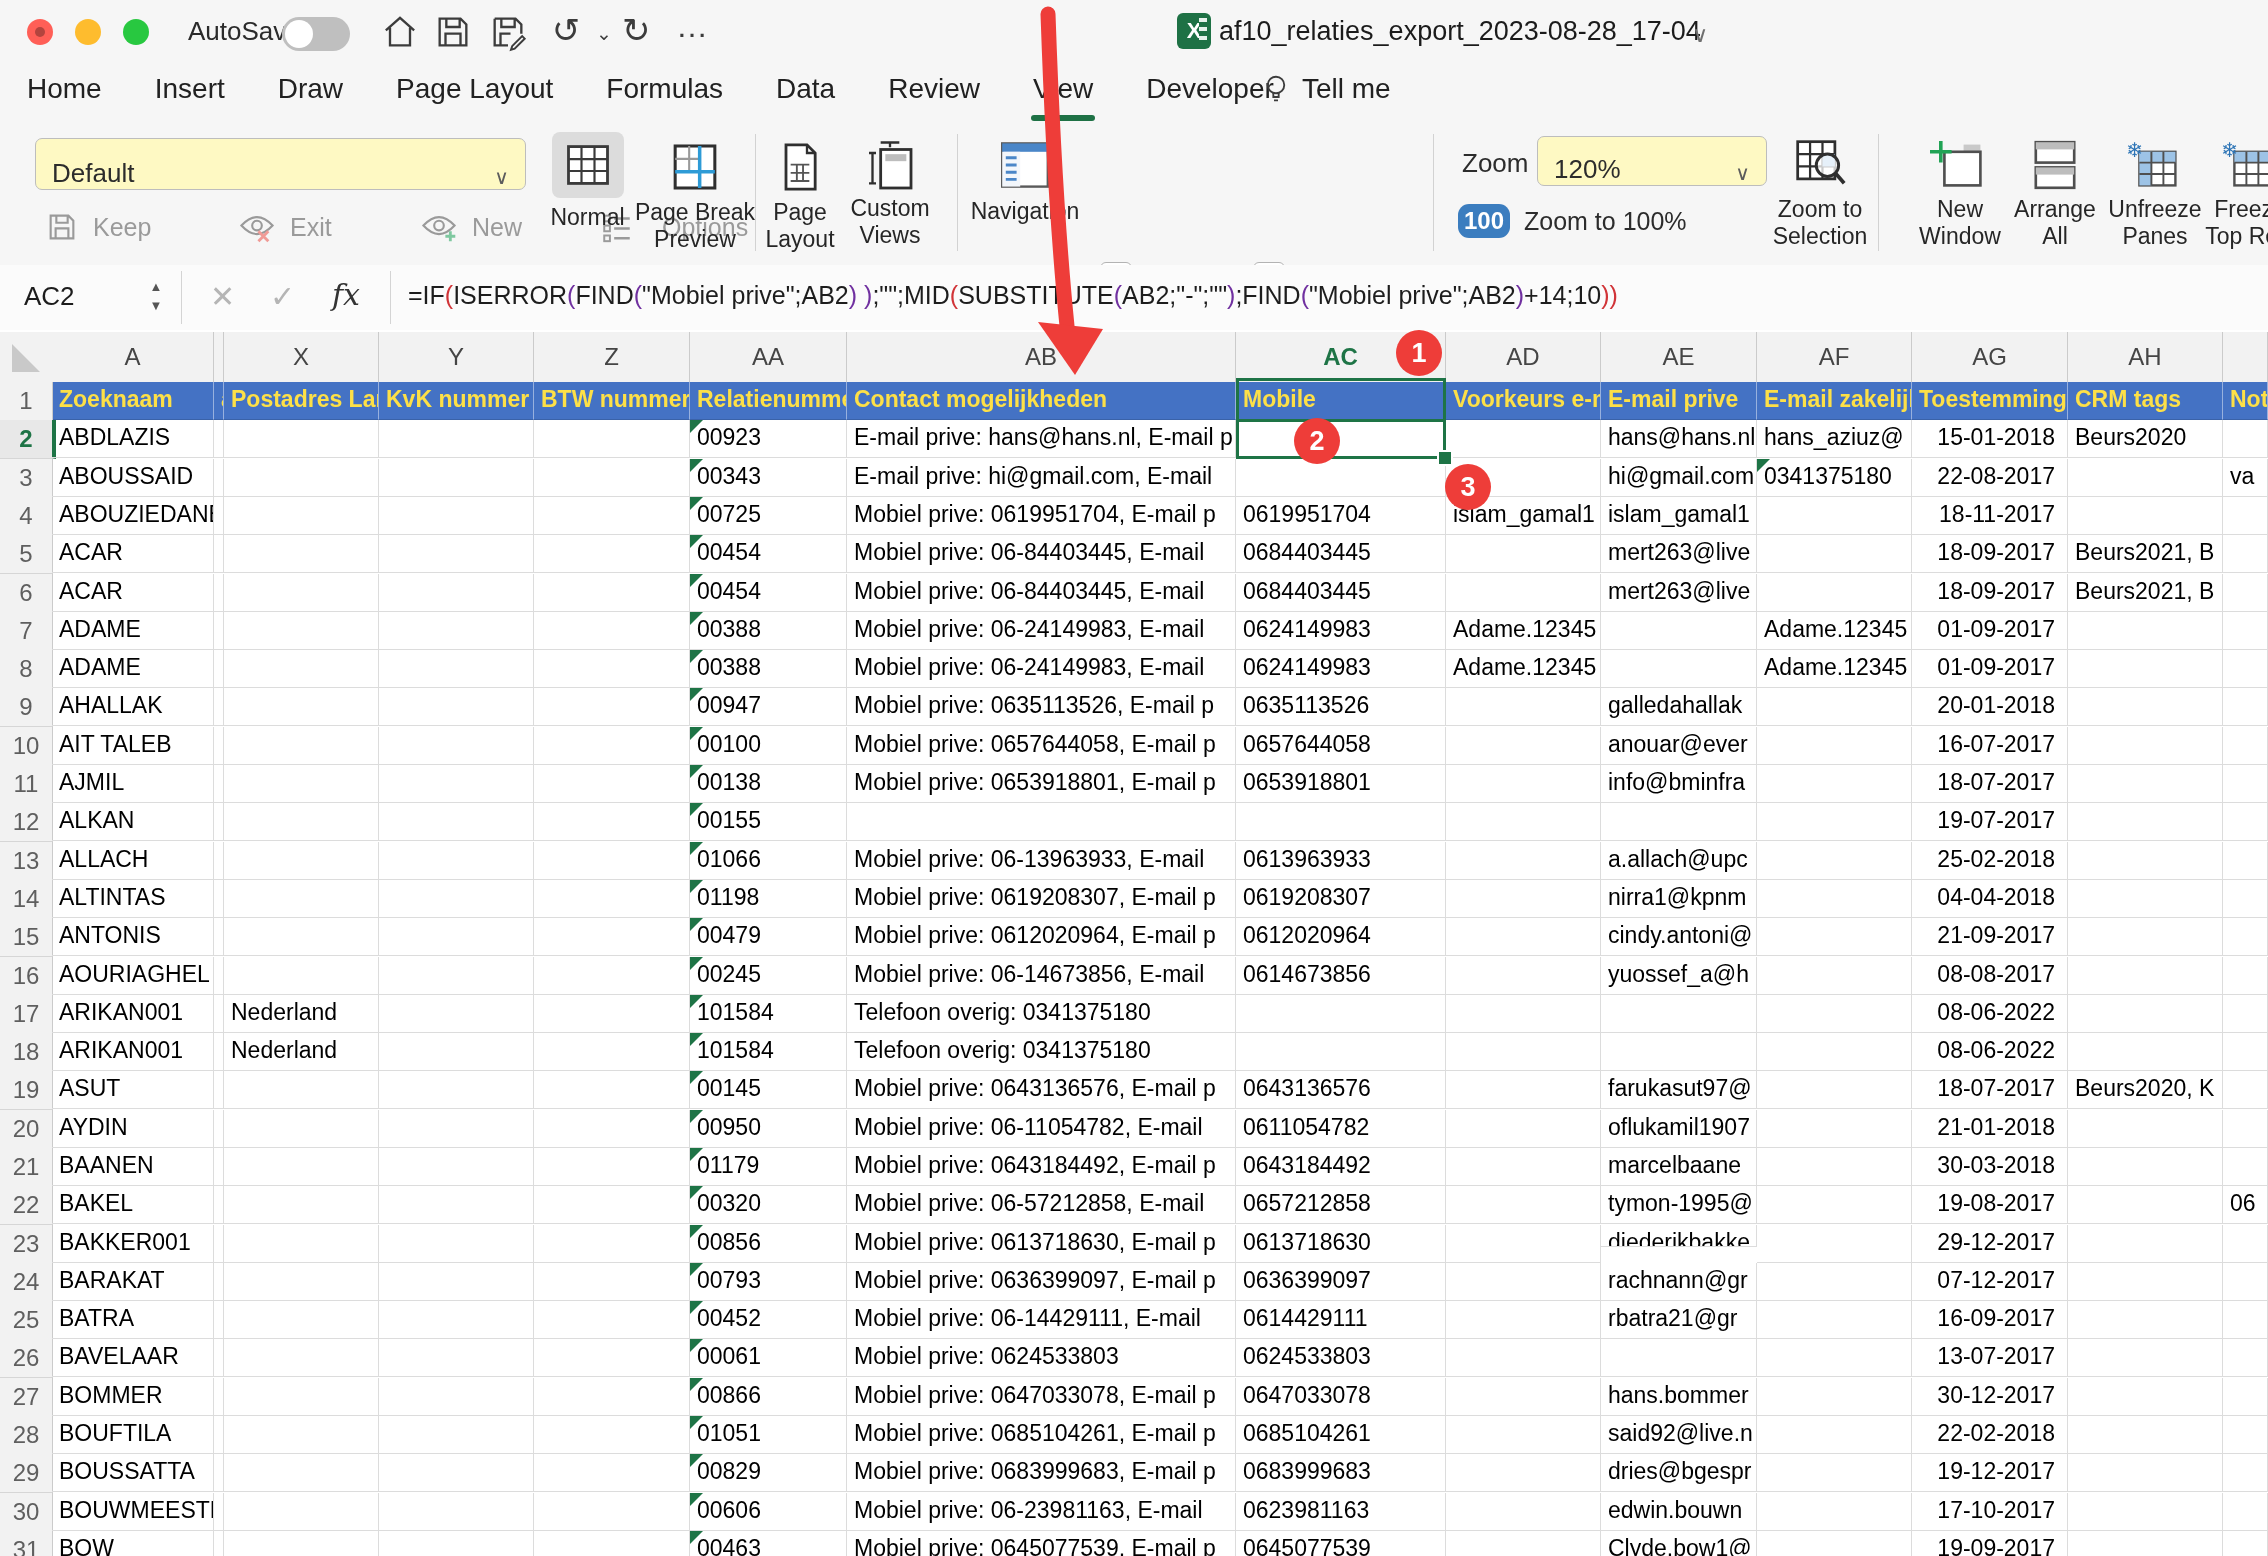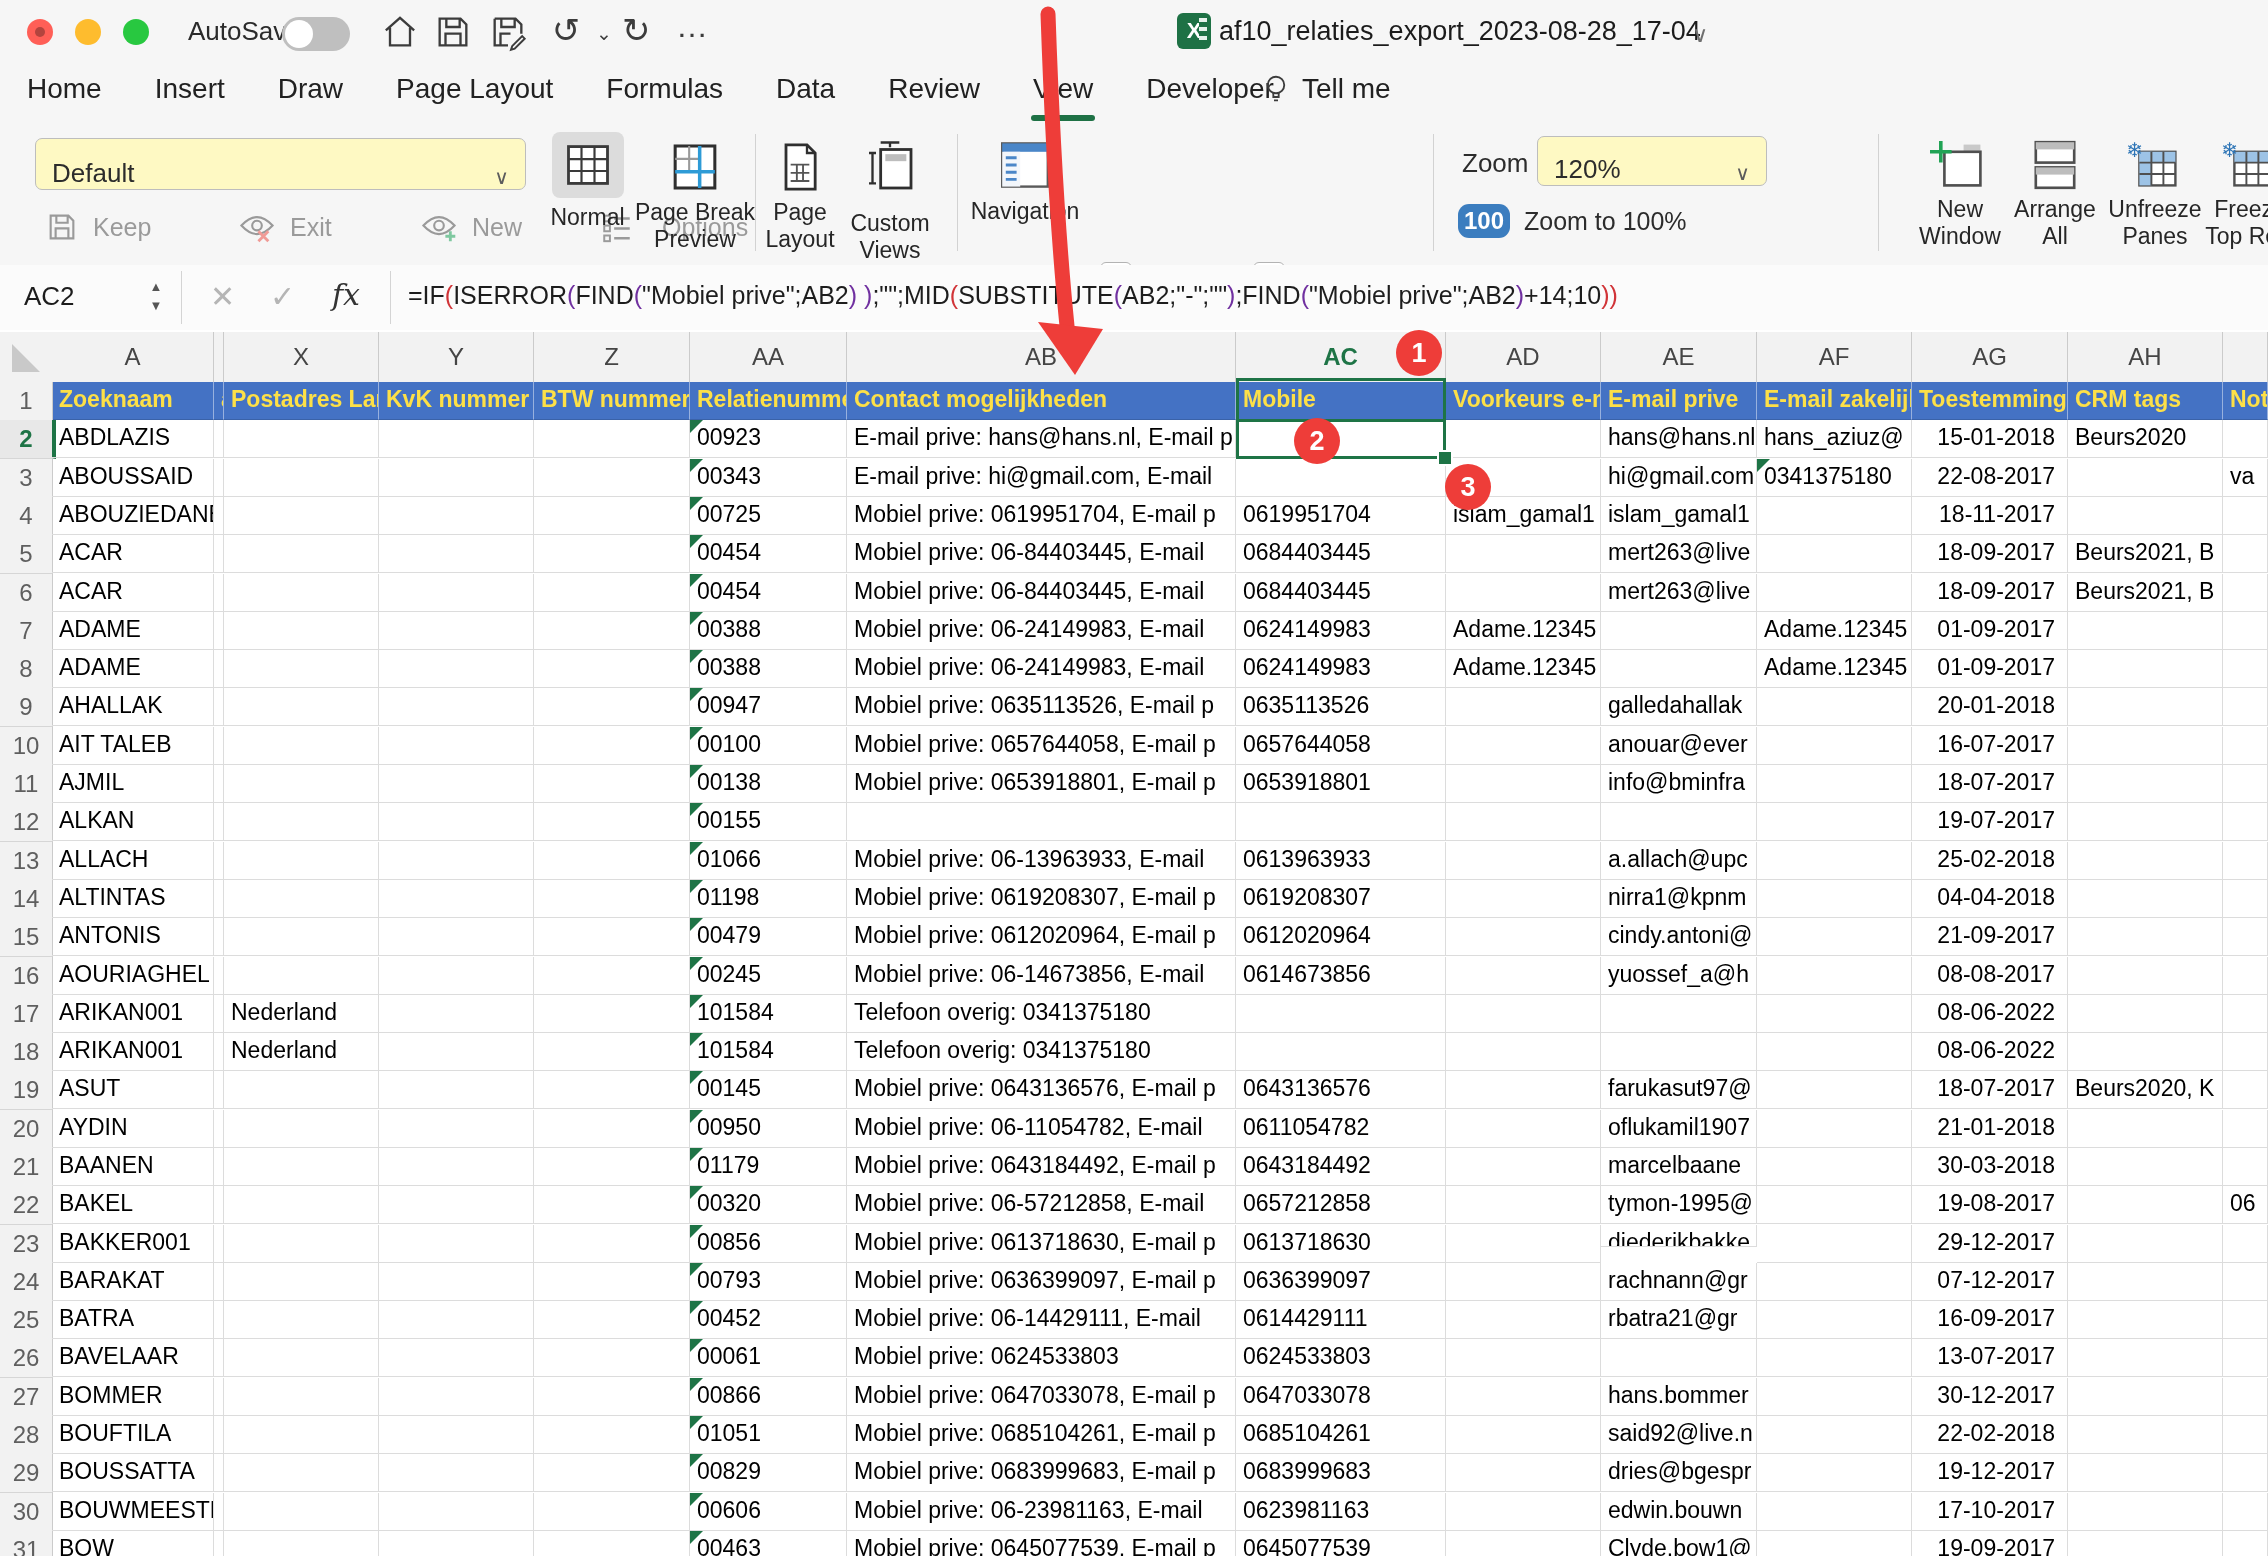--- a/index.html
+++ b/index.html
@@ -214,21 +214,21 @@
     <span class="riclabel" style="margin-top:4px;">Page
 Layout</span>
   </div>
   <div class="abs ric" style="left:830px;top:17px;width:120px;">
     <svg class="icon" width="56" height="56" viewBox="0 0 48 48">
       <path d="M16 3 h16 M24 3 v4" stroke="#2f2f2f" stroke-width="2"></path>
       <rect x="16" y="9" width="26" height="33" fill="#fff" stroke="#2f2f2f" stroke-width="2.4"></rect>
       <rect x="20" y="13" width="18" height="6" fill="#bdbdbd"></rect>
       <path d="M9 12 v26 M6 12 h6 M6 38 h6" stroke="#2f2f2f" stroke-width="2"></path>
       </svg>
-    <span class="riclabel" style="margin-top:15px;">Custom
+    <span class="riclabel" style="margin-top:0;">Custom
 Views</span>
   </div>
 
   <div class="vsep" style="left:957px;"></div>
 
   <div class="abs ric" style="left:950px;top:14px;width:150px;">
     <svg class="icon" width="60" height="58" viewBox="0 0 50 46">
       <rect x="6" y="5" width="38" height="36" fill="#fff" stroke="#5a5a5a" stroke-width="2"></rect>
       <rect x="6" y="5" width="38" height="7" fill="#4a86c8"></rect>
       <rect x="6" y="12" width="15" height="29" fill="#f2f6fb"></rect>
@@ -267,20 +267,31 @@
   <div class="vsep" style="left:1433px;"></div>
 
   <span class="abs" style="left:1462px;top:26px;font-size:26px;color:#2c2c2c;">Zoom</span>
   <div class="abs dd" style="left:1537px;top:14px;width:196px;height:48px;">
     <span>120%</span>
       <span class="chev">∨</span>
   </div>
   <div class="abs" style="left:1458px;top:82px;display:flex;align-items:center;gap:14px;">
     <span class="badge100">100</span>
     <span style="font-size:25px;color:#2c2c2c;">Zoom to 100%</span>
+  </div>
+  <div class="abs ric" style="left:1745px;top:12px;width:150px;">
+    <svg class="icon" width="62" height="60" viewBox="0 0 50 48">
+      <rect x="7" y="6" width="30" height="30" fill="#fff" stroke="#2f2f2f" stroke-width="2.2"></rect>
+      <path d="M7 16 h30 M7 26 h30 M17 6 v30 M27 6 v30" stroke="#2f2f2f" stroke-width="1.8"></path>
+      <rect x="27" y="16" width="10" height="10" fill="#9dc3e6"></rect>
+      <circle cx="31" cy="25" r="9" fill="rgba(255,255,255,.75)" stroke="#2f2f2f" stroke-width="2.4"></circle>
+      <path d="M37.5 31.5 l7 8" stroke="#2f2f2f" stroke-width="3"></path>
+      </svg>
+    <span class="riclabel" style="margin-top:2px;">Zoom to
+Selection</span>
   </div>
 
   <div class="vsep" style="left:1878px;"></div>
 
   <div class="abs ric" style="left:1900px;top:14px;width:120px;">
     <svg class="icon" width="60" height="58" viewBox="0 0 50 46">
       <rect x="28" y="6" width="14" height="8" fill="#c9c9c9"></rect>
       <rect x="12" y="12" width="30" height="28" fill="#fff" stroke="#4f4f4f" stroke-width="2.2"></rect>
       <path d="M5 3 v18 M-4 12 h18" transform="translate(4,0)" stroke="#21a355" stroke-width="3"></path>
       </svg>

